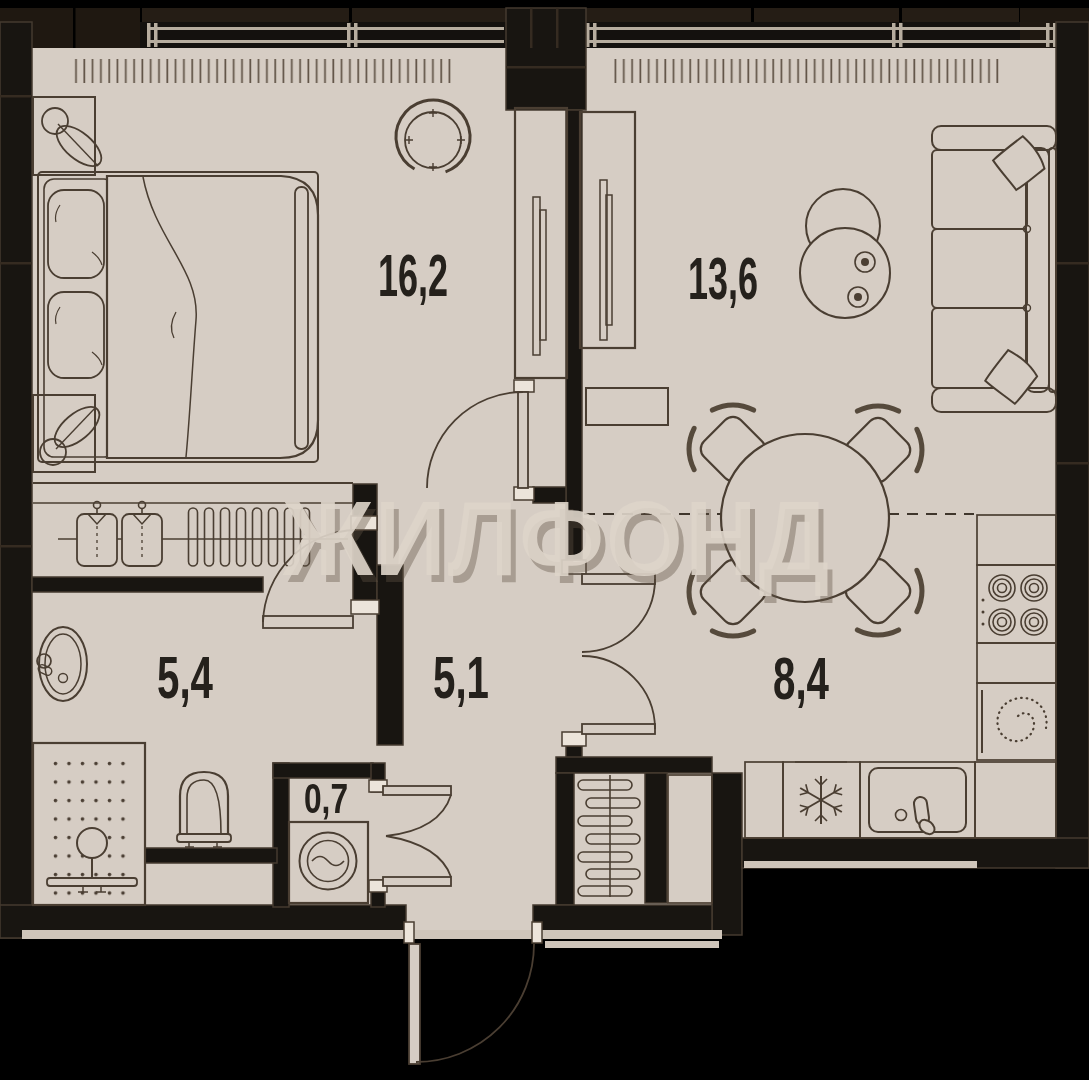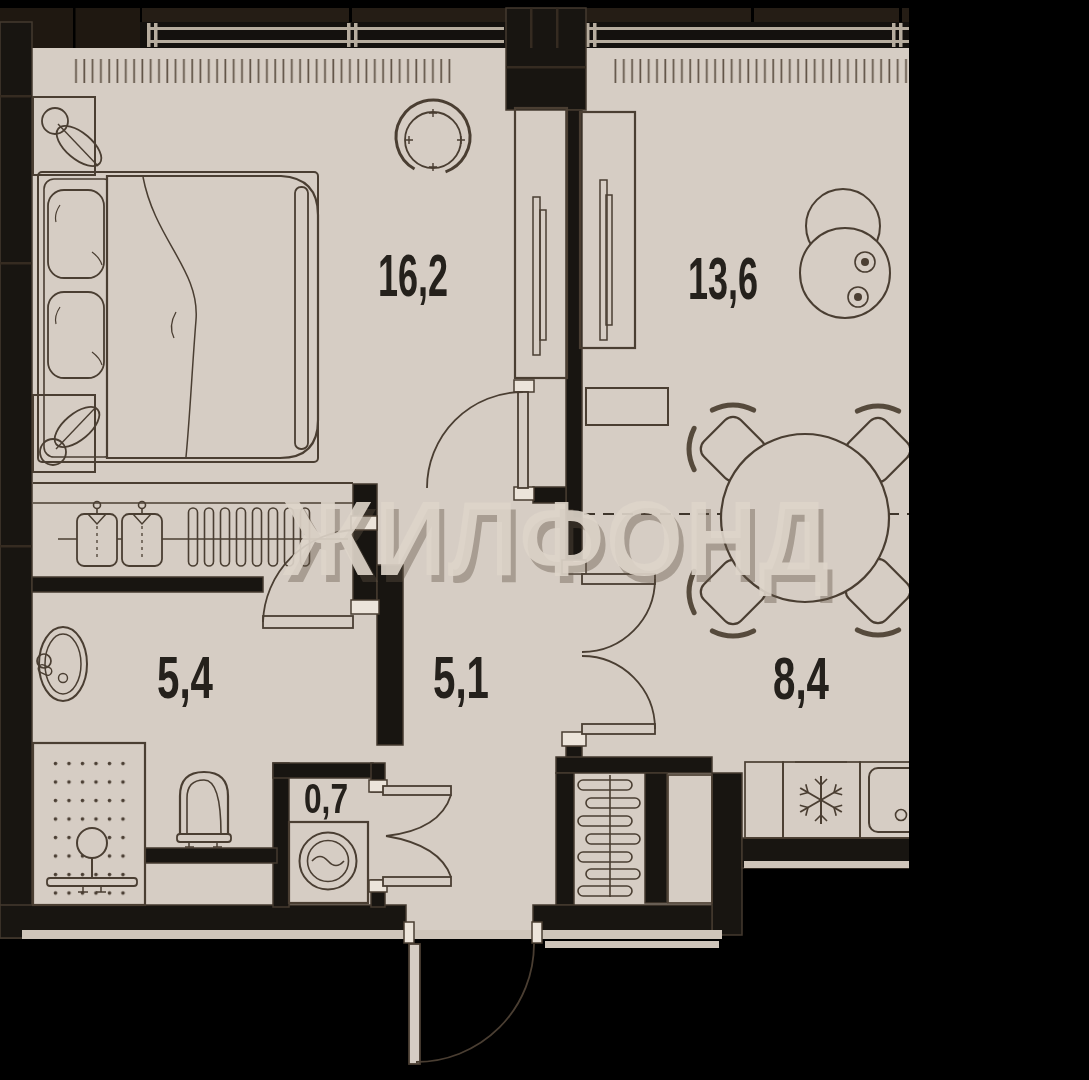--- a/index.html
+++ b/index.html
@@ -1,16 +1,16 @@
 <!DOCTYPE html>
 <html><head>
 <meta charset="utf-8">
 <style>
   html,body{margin:0;padding:0;background:#000;}
-  .stage{position:relative;width:909px;height:1080px;background:#000;overflow:hidden;}
+  .stage{position:relative;width:1089px;height:1080px;background:#000;overflow:hidden;}
   svg{display:block;}
   text{font-family:"Liberation Sans","DejaVu Sans",sans-serif;}
   .room-label{font-weight:bold;fill:#25211c;}
   .wm{font-weight:bold;letter-spacing:2px;}
 </style>
 </head>
 <body>
 
 <div class="stage">
 <svg width="1089" height="1080" viewBox="0 0 1089 1080">

